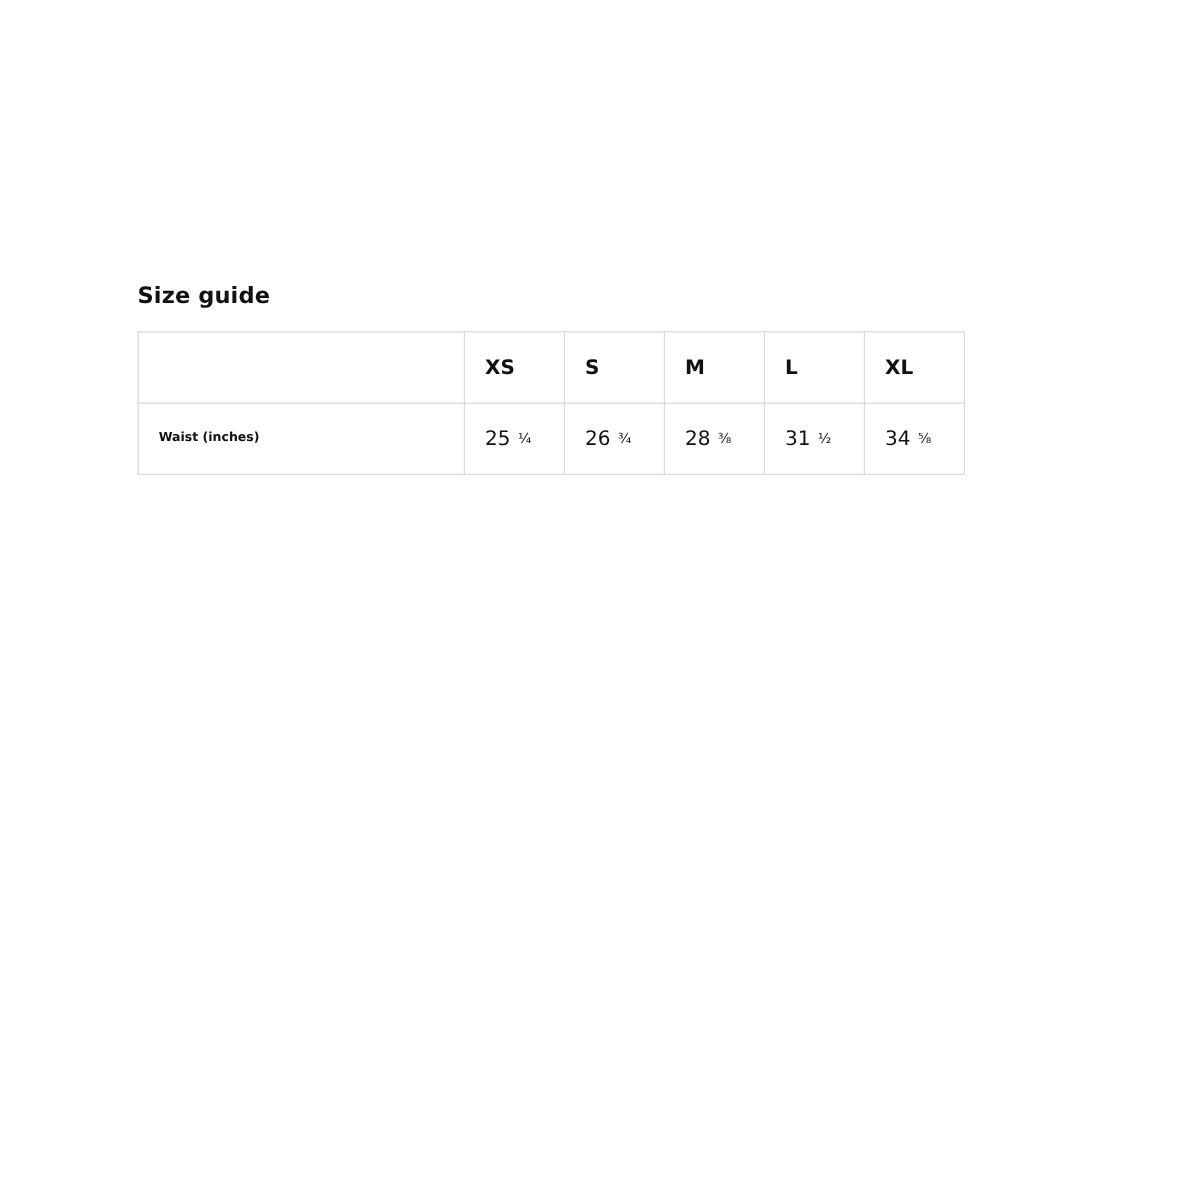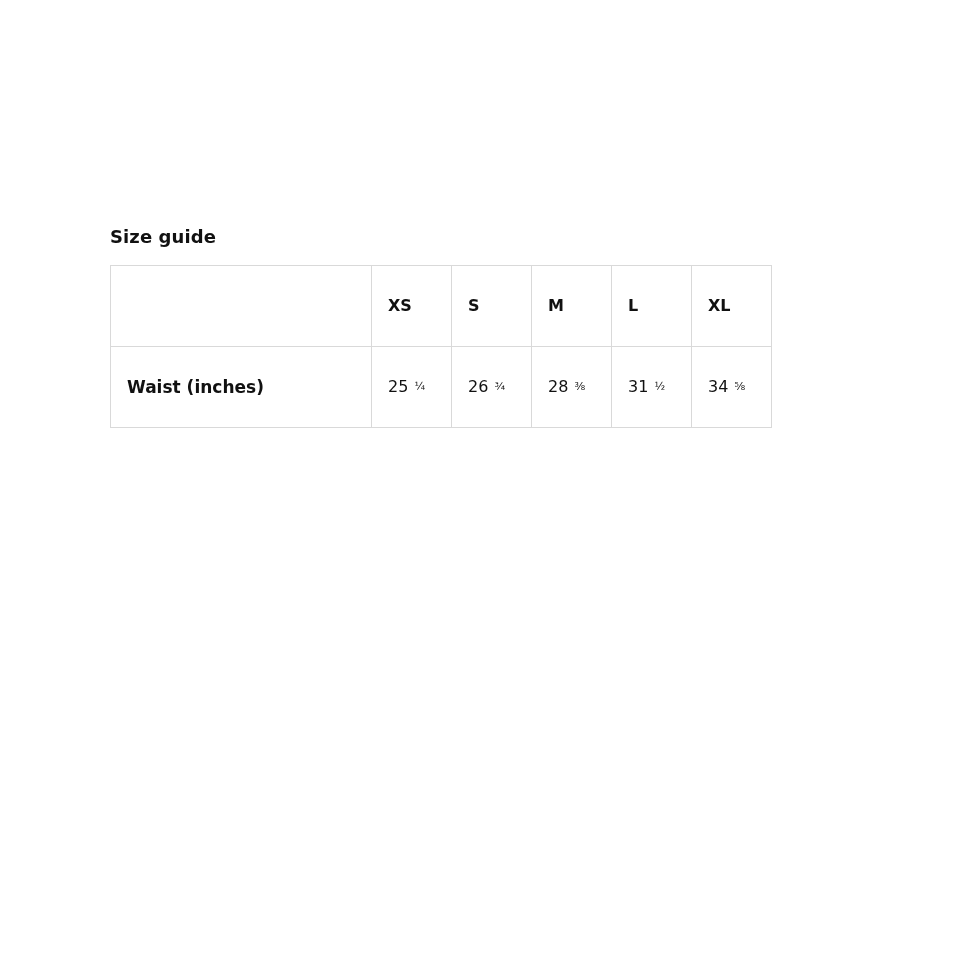--- a/index.html
+++ b/index.html
@@ -31,35 +31,35 @@
   }
   table.size-table {
     border-collapse: collapse;
     table-layout: fixed;
     width: 661px;
     background: #ffffff;
   }
   table.size-table td,
   table.size-table th {
     border: 1px solid #d9d9d9;
-    padding: 12px 16px;
+    padding: 0 16px;
     height: 56px;
     text-align: left;
     vertical-align: middle;
     font-size: 16px;
     font-weight: normal;
     color: #111111;
   }
   table.size-table thead th {
     font-weight: bold;
     font-size: 16px;
   }
   table.size-table tbody th.rowlabel {
     font-weight: bold;
-    font-size: 17px;
+    font-size: 10px;
     margin-left: 48px;
   }
   col.label-col { width: 261px; }
   col.size-col  { width: 80px; }
   .frac {
     font-size: 11px;
     vertical-align: 0.18em;
     margin-left: 1px;
   }
   .val-num { white-space: nowrap; }

